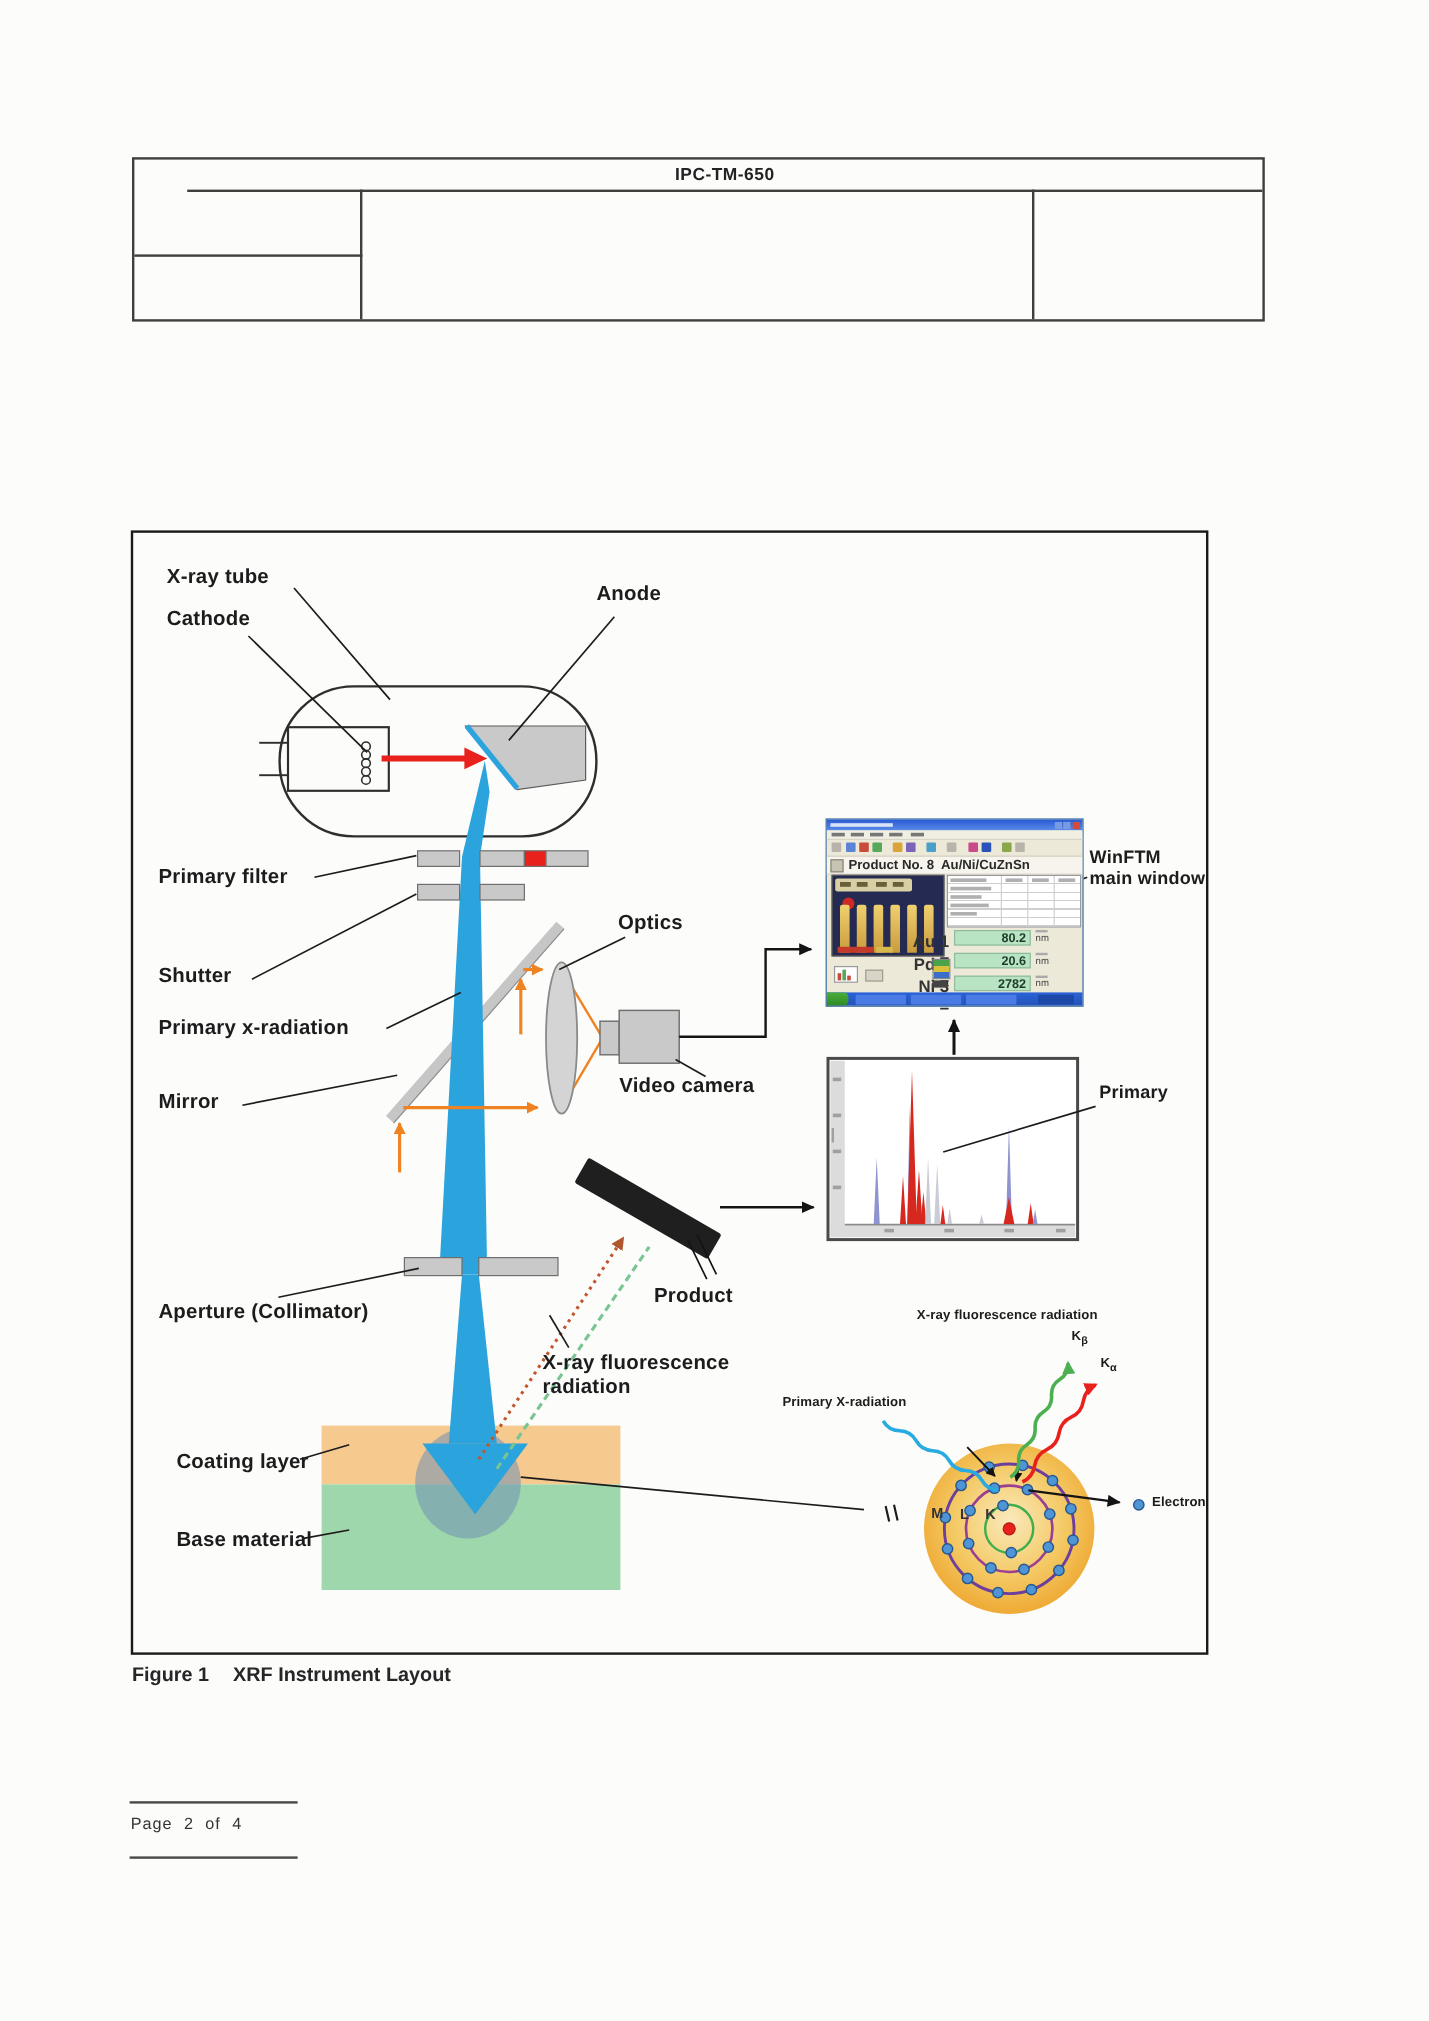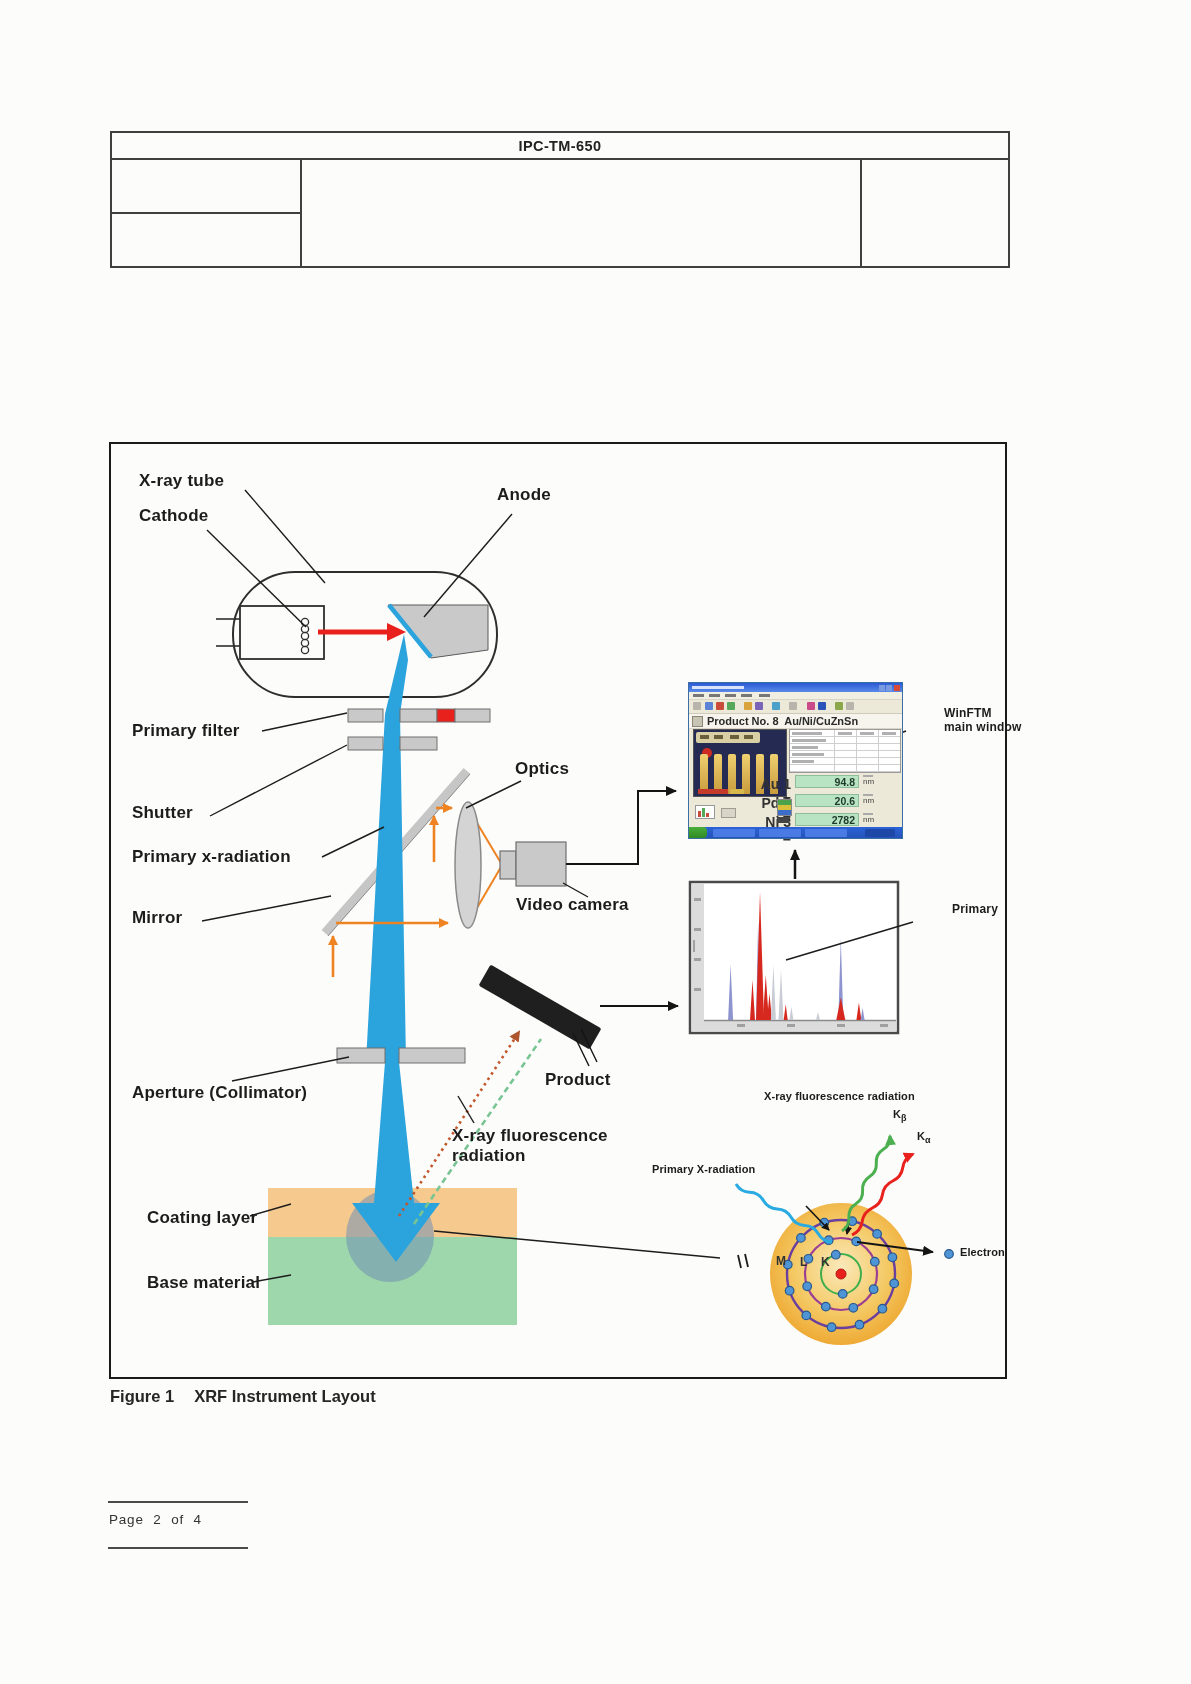--- a/index.html
+++ b/index.html
@@ -1,28 +1,28 @@
 <!DOCTYPE html>
 <html><head>
 <meta charset="utf-8">
 <style>
   html,body{margin:0;padding:0;background:#ffffff;}
   .page{position:relative;width:1191px;height:1684px;background:#fcfcfb;margin:0 auto;overflow:hidden;
         font-family:"Liberation Sans",sans-serif;}
   svg.layer{position:absolute;left:0;top:0;z-index:1;}
   
-  .tbl{position:absolute;left:110px;top:131px;width:896px;height:133px;border:2px solid #3f3f3f;z-index:2;}
+  .tbl{position:absolute;left:110px;top:131px;width:896px;height:133px;border:2px solid #3f3f3f;z-index:2;padding-left:44px;}
   .tbl-title{height:25px;border-bottom:2px solid #3f3f3f;text-align:center;
              font-size:14.5px;font-weight:bold;color:#222;line-height:26px;letter-spacing:.4px;}
   .tbl-v{position:absolute;top:25px;bottom:0;width:2px;background:#3f3f3f;}
   .tbl-h{position:absolute;left:0;height:2px;background:#3f3f3f;}
   
   .lbl{position:absolute;z-index:3;font-size:17px;font-weight:600;color:#1c1c1c;
        letter-spacing:.2px;white-space:nowrap;line-height:1.18;}
-  .lbl-big{font-size:12px;margin-left:36px;}
+  .lbl-big{font-size:15px;}
   .lbl-sm{font-size:11px;font-weight:700;letter-spacing:.1px;}
   .lbl-shell{font-size:12px;font-weight:700;color:#333;}
   sub.kk{font-size:9px;}
   
   .winftm{position:absolute;left:688px;top:682px;width:215px;height:157px;z-index:2;
           background:#ece9d8;border:1px solid #3a6ea5;box-sizing:border-box;font-family:"Liberation Sans",sans-serif;}
   .wf-title{position:absolute;left:0;top:0;right:0;height:9px;
             background:linear-gradient(#2a5ad4,#5a8ae8);}
   .wf-tdash{position:absolute;left:3px;top:3px;width:52px;height:3px;background:rgba(255,255,255,.8);}
   .wf-btn{position:absolute;top:1.5px;width:6px;height:6px;}
@@ -376,21 +376,21 @@
       <div class="wf-tb" style="left:2px;top:9px;width:34px"></div>
       <div class="wf-tb" style="left:2px;top:16px;width:26px"></div>
       <div class="wf-tb" style="left:2px;top:23px;width:32px"></div>
       <div class="wf-tb" style="left:2px;top:30px;width:22px"></div>
       <div class="wf-tb" style="left:48px;top:2px;width:14px"></div>
       <div class="wf-tb" style="left:70px;top:2px;width:14px"></div>
       <div class="wf-tb" style="left:92px;top:2px;width:14px"></div>
     </div>
     <div class="wf-row" style="top:92px">
       <span class="wf-rl">Au 1 =</span>
-      <span class="wf-rv">94.8</span>
+      <span class="wf-rv">80.2</span>
       <span class="wf-ru"><i class="pm"></i><span>nm</span></span>
     </div>
     <div class="wf-row" style="top:111px">
       <span class="wf-rl">Pd 2 =</span>
       <span class="wf-rv">20.6</span>
       <span class="wf-ru"><i class="pm"></i><span>nm</span></span>
     </div>
     <div class="wf-row" style="top:130px">
       <span class="wf-rl">Ni 3 =</span>
       <span class="wf-rv">2782</span>

